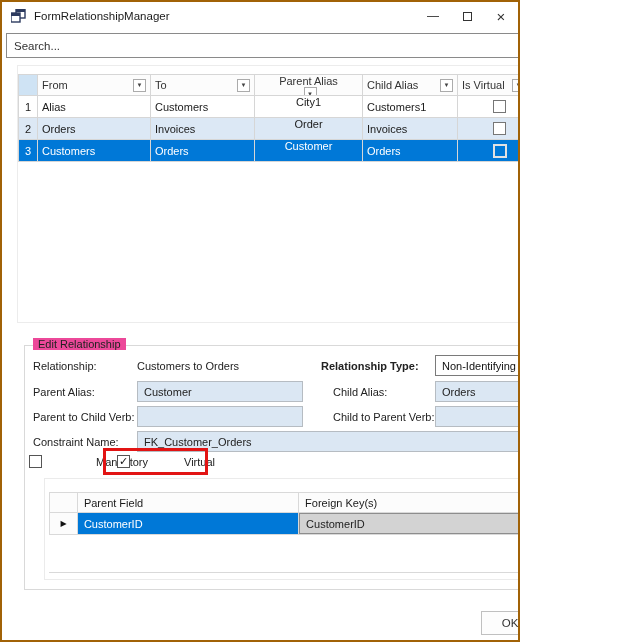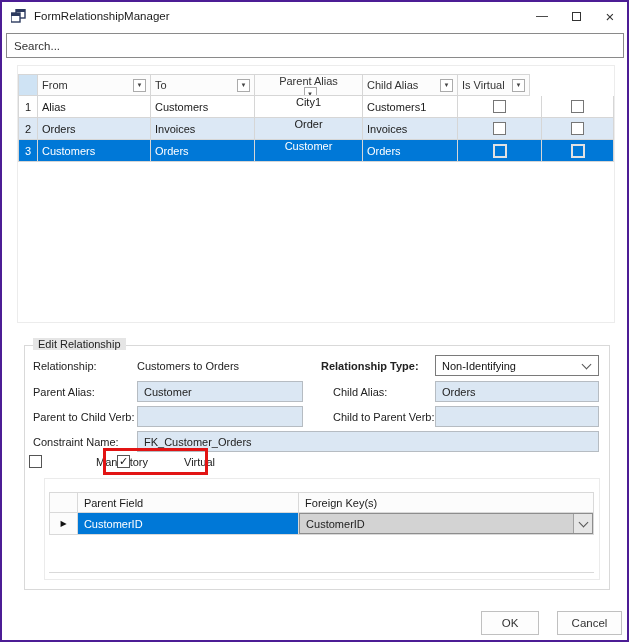--- a/index.html
+++ b/index.html
@@ -1,19 +1,19 @@
 <!DOCTYPE html>
 <html><head>
 <meta charset="utf-8">
 <style>
   html,body{margin:0;padding:0;background:#fff;}
   *{box-sizing:border-box;}
   .window{
-    position:relative;width:629px;height:642px;background:#fff;
-    border:2px solid #4c1d95;
+    position:relative;width:520px;height:642px;background:#fff;
+    border:2px solid #a16207;
     font-family:"Liberation Sans",sans-serif;font-size:11px;color:#1a1a1a;
     overflow:hidden;
   }
   
   .titlebar{position:absolute;left:0;top:0;right:0;height:28px;display:flex;align-items:center;background:#fff;}
   .appicon{margin:0 8px 0 9px;display:flex;align-items:center;}
   .title{font-size:11.5px;color:#1a1a1a;}
   .tb-btns{margin-left:auto;display:flex;height:100%;}
   .tb-btn{width:34px;height:100%;display:flex;align-items:center;justify-content:center;color:#333;font-size:12px;cursor:default;}
   .maxglyph{width:9px;height:9px;border:1px solid #333;}
@@ -34,21 +34,21 @@
   .fbtn{width:13px;height:13px;border:1px solid #ababab;background:#fff;color:#444;
     font-size:6px;display:flex;align-items:center;justify-content:center;flex:none;margin-left:3px;}
   .r1{background:#fff;}
   .r2{background:#dce8f5;}
   .sel{background:#0078d7;color:#fff;}
   .ckcell{justify-content:center;}
   .cb{width:13px;height:13px;border:1px solid #767676;background:#fff;}
   .sel .cb{width:14px;height:14px;border:2px solid #e2e2e2;background:#0078d7;}
   
   .group{position:absolute;left:22px;top:343px;width:586px;height:245px;border:1px solid #d9d9d9;}
-  .glabel{position:absolute;left:8px;top:-8px;background:#e5e5e5;padding:0 5px;color:#222;}
+  .glabel{position:absolute;left:8px;top:-8px;background:#ec4899;padding:0 5px;color:#222;}
   .flabel{position:absolute;color:#222;white-space:nowrap;}
   .fvalue{position:absolute;color:#222;white-space:nowrap;}
   .tbox{position:absolute;height:21px;background:#dbe7f3;border:1px solid #b6bcc2;
     display:flex;align-items:center;padding-left:6px;overflow:hidden;white-space:nowrap;color:#222;}
   .combo{position:absolute;height:21px;background:#fff;border:1px solid #7a7a7a;
     display:flex;align-items:center;padding-left:6px;color:#111;}
   .chev{width:7px;height:7px;border-right:1.5px solid #555;border-bottom:1.5px solid #555;
     transform:rotate(45deg);margin-top:-3px;flex:none;}
   .combo .chev{margin-left:auto;margin-right:8px;}
   .ckrow{position:absolute;display:flex;align-items:center;gap:48px;}

